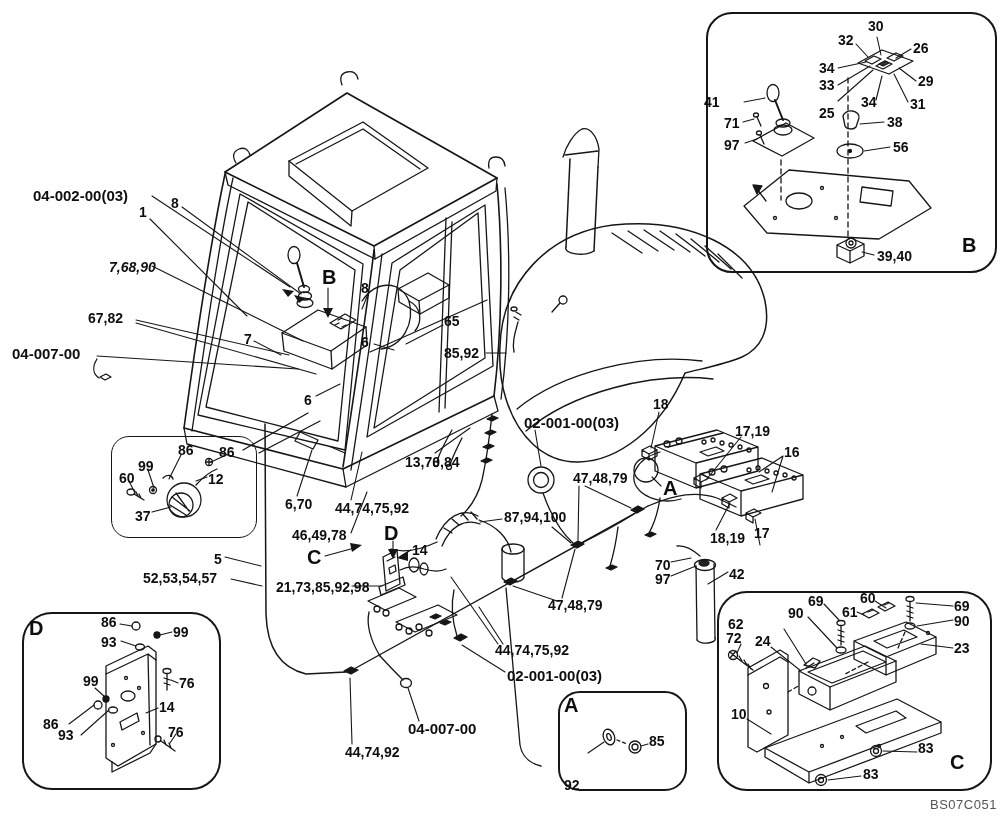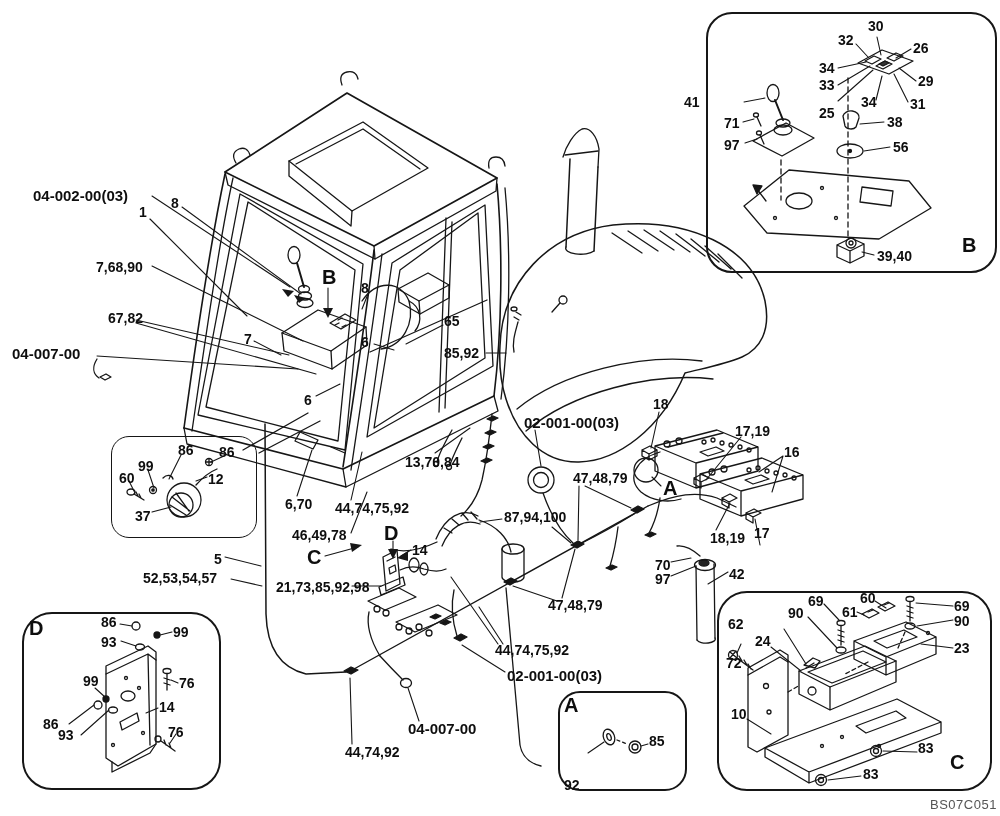--- a/index.html
+++ b/index.html
@@ -348,22 +348,22 @@
 <div class="inset" id="inset-c"></div>
 
 <div id="callout-layer">
       <div class="callout code" style="left: 33px; top: 188px;">04-002-00(03)</div>
       <div class="callout code" style="left: 12px; top: 346px;">04-007-00</div>
       <div class="callout code" style="left: 524px; top: 415px;">02-001-00(03)</div>
       <div class="callout code" style="left: 507px; top: 668px;">02-001-00(03)</div>
       <div class="callout code" style="left: 408px; top: 721px;">04-007-00</div>
       <div class="callout num" style="left: 139px; top: 205px;">1</div>
       <div class="callout num" style="left: 171px; top: 196px;">8</div>
-      <div class="callout num" style="left: 96px; top: 260px;">7,68,90</div>
-      <div class="callout num" style="left: 108px; top: 311px;">67,82</div>
+      <div class="callout num" style="left: 109px; top: 260px; font-style: italic;">7,68,90</div>
+      <div class="callout num" style="left: 88px; top: 311px;">67,82</div>
       <div class="callout num" style="left: 244px; top: 332px;">7</div>
       <div class="callout num" style="left: 361px; top: 281px;">8</div>
       <div class="callout num" style="left: 361px; top: 335px;">6</div>
       <div class="callout num" style="left: 444px; top: 314px; text-align: center;">65</div>
       <div class="callout num" style="left: 444px; top: 346px;">85,92</div>
       <div class="callout num" style="left: 304px; top: 393px;">6</div>
       <div class="callout num" style="left: 405px; top: 455px;">13,70,84</div>
       <div class="callout num" style="left: 653px; top: 397px;">18</div>
       <div class="callout num" style="left: 573px; top: 471px;">47,48,79</div>
       <div class="callout num" style="left: 504px; top: 510px;">87,94,100</div>
@@ -396,21 +396,21 @@
       <div class="callout num" style="left: 135px; top: 509px;">37</div>
       <div class="callout num" style="left: 868px; top: 19px;">30</div>
       <div class="callout num" style="left: 838px; top: 33px;">32</div>
       <div class="callout num" style="left: 913px; top: 41px;">26</div>
       <div class="callout num" style="left: 819px; top: 61px;">34</div>
       <div class="callout num" style="left: 819px; top: 78px;">33</div>
       <div class="callout num" style="left: 819px; top: 106px;">25</div>
       <div class="callout num" style="left: 861px; top: 95px;">34</div>
       <div class="callout num" style="left: 918px; top: 74px;">29</div>
       <div class="callout num" style="left: 910px; top: 97px;">31</div>
-      <div class="callout num" style="left: 684px; top: 95px;">41</div>
+      <div class="callout num" style="left: 704px; top: 95px;">41</div>
       <div class="callout num" style="left: 724px; top: 116px;">71</div>
       <div class="callout num" style="left: 724px; top: 138px;">97</div>
       <div class="callout num" style="left: 887px; top: 115px;">38</div>
       <div class="callout num" style="left: 893px; top: 140px; text-align: right;">56</div>
       <div class="callout num" style="left: 877px; top: 249px;">39,40</div>
       <div class="callout letter" style="left: 962px; top: 235px;">B</div>
       <div class="callout num" style="left: 101px; top: 615px;">86</div>
       <div class="callout num" style="left: 173px; top: 625px;">99</div>
       <div class="callout num" style="left: 101px; top: 635px;">93</div>
       <div class="callout num" style="left: 83px; top: 674px;">99</div>
@@ -424,21 +424,21 @@
       <div class="callout num" style="left: 649px; top: 734px;">85</div>
       <div class="callout letter" style="left: 564px; top: 695px;">A</div>
       <div class="callout num" style="left: 808px; top: 594px;">69</div>
       <div class="callout num" style="left: 860px; top: 591px;">60</div>
       <div class="callout num" style="left: 788px; top: 606px;">90</div>
       <div class="callout num" style="left: 842px; top: 605px;">61</div>
       <div class="callout num" style="left: 954px; top: 599px;">69</div>
       <div class="callout num" style="left: 954px; top: 614px;">90</div>
       <div class="callout num" style="left: 728px; top: 617px;">62</div>
       <div class="callout num" style="left: 755px; top: 634px;">24</div>
-      <div class="callout num" style="left: 726px; top: 656px; text-align: center;">72</div>
+      <div class="callout num" style="left: 726px; top: 631px; text-align: center;">72</div>
       <div class="callout num" style="left: 954px; top: 641px;">23</div>
       <div class="callout num" style="left: 731px; top: 707px;">10</div>
       <div class="callout num" style="left: 918px; top: 741px;">83</div>
       <div class="callout num" style="left: 863px; top: 767px;">83</div>
       <div class="callout letter" style="left: 950px; top: 752px;">C</div>
     </div>
 
 <div id="fig-code">BS07C051</div>
 
 </div>

